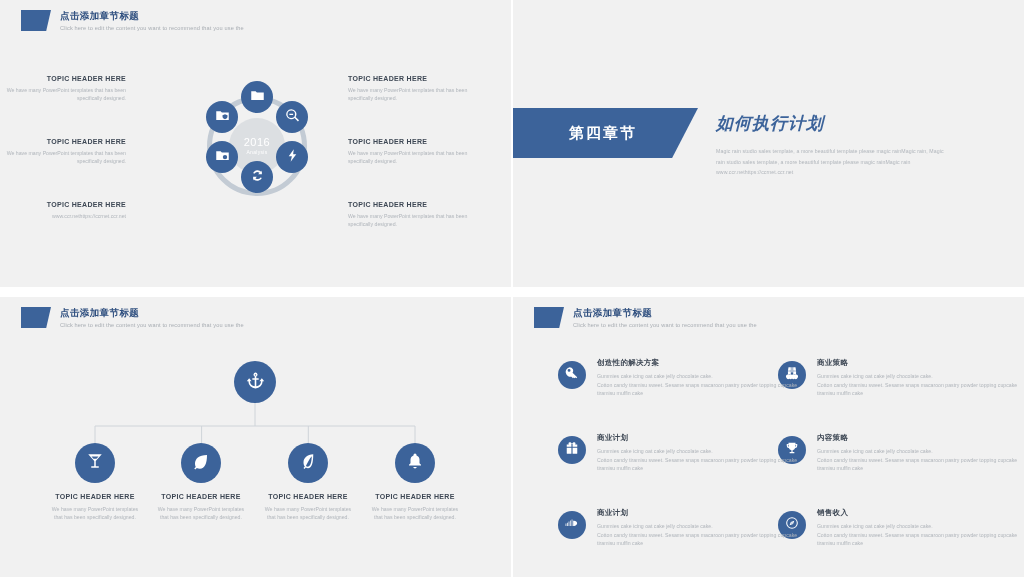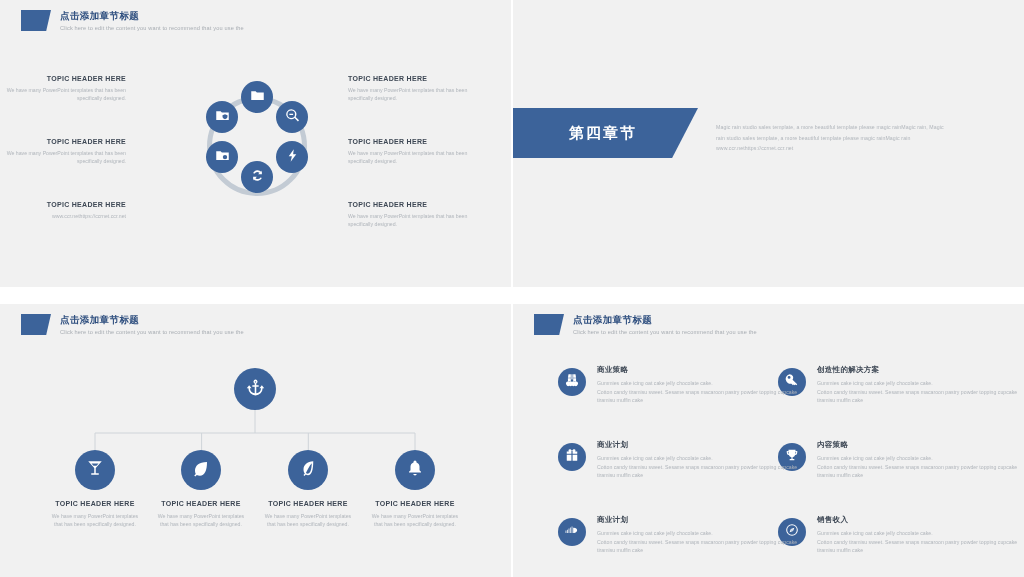--- a/index.html
+++ b/index.html
@@ -7,21 +7,21 @@
     width:1024px;height:577px;
     background:#ffffff;
     font-family:"Liberation Sans","DejaVu Sans",sans-serif;
     overflow:hidden;
   }
   .deck{
     position:relative;width:1024px;height:577px;
     display:grid;
     grid-template-columns:511px 511px;
     grid-template-rows:287px 287px;
-    gap:17px 2px;
+    gap:10px 2px;
     background:#ffffff;
     padding:0 0 0 0;
   }
   .slide{
     position:relative;
     background:#f1f1f1;
     overflow:hidden;
   }
 
   
@@ -152,20 +152,24 @@
     <div class="slide-head">
       <div class="head-badge"></div>
       <div class="head-txt">
         <div class="head-cn">点击添加章节标题</div>
         <div class="head-en">Click here to edit the content you want to recommend that you use the</div>
       </div>
     </div>
 
     <div class="ring-wrap">
       <div class="ring"></div>
+      <div class="ring-core">
+        <div class="y">2016</div>
+        <div class="s">Analysis</div>
+      </div>
 
       <div class="node n-top">
         <span>
           <svg viewBox="0 0 24 24">
               <path d="M2 5h7l2 2h11v12H2V5zm10 5v2H8v3l-4-3.5L8 8v2h4z"></path>
             </svg>
         </span>
       </div>
       <div class="node n-tr">
         <span>
@@ -229,20 +233,21 @@
       <div class="t-h">TOPIC HEADER HERE</div>
       <div class="t-b">We have many PowerPoint templates that has been specifically designed.</div>
     </div>
   </div>
 
   <div class="slide">
     <div class="chapter-band">
       <span>第四章节</span>
     </div>
     <div class="chapter-right">
+      <div class="chapter-title">如何执行计划</div>
       <div class="chapter-body">
         <div>Magic rain studio sales template, a more beautiful template please magic rainMagic rain, Magic</div>
         <div>rain studio sales template, a more beautiful template please magic rainMagic rain</div>
         <div>www.ccr.nethttps://ccrnet.ccr.net</div>
       </div>
     </div>
   </div>
 
   <div class="slide">
     <div class="slide-head">
@@ -322,54 +327,54 @@
         <div class="head-en">Click here to edit the content you want to recommend that you use the</div>
       </div>
     </div>
 
     <div class="feat-grid">
 
       <div class="feat">
         <div class="feat-ic">
           <span>
             <svg viewBox="0 0 24 24">
+                <path d="M8 2a6 6 0 014.9 9.4l8 8L19.5 21l-1.5-1.5-1.5 1.5-1.5-1.5-1.4 1.4-2.6-2.6A6 6 0 118 2zm-1 3a2.5 2.5 0 100 5 2.5 2.5 0 000-5z"></path>
+              </svg>
+          </span>
+        </div>
+        <div class="feat-tx">
+          <div class="feat-h">创造性的解决方案</div>
+          <div class="feat-b">
+            <div class="l1">Gummies cake icing oat cake jelly chocolate cake.</div>
+            <div class="l2">Cotton candy tiramisu sweet. Sesame snaps macaroon pastry powder topping cupcake tiramisu muffin cake</div>
+          </div>
+        </div>
+      </div>
+
+      <div class="feat">
+        <div class="feat-ic">
+          <span>
+            <svg viewBox="0 0 24 24">
                 <path d="M6 2h4v6H5l1-6zm8 0h4l1 6h-5V2zM5 9h5v4a2.5 2.5 0 01-5 0V9zm9 0h5v4a2.5 2.5 0 01-5 0V9zm-3-7h2v9h-2V2zM4.2 14.5A3.8 3.8 0 007.5 22a3.8 3.8 0 003.3-7.5h-6.6zm9 0A3.8 3.8 0 0016.5 22a3.8 3.8 0 003.3-7.5h-6.6z"></path>
               </svg>
           </span>
         </div>
         <div class="feat-tx">
           <div class="feat-h">商业策略</div>
           <div class="feat-b">
             <div class="l1">Gummies cake icing oat cake jelly chocolate cake.</div>
             <div class="l2">Cotton candy tiramisu sweet. Sesame snaps macaroon pastry powder topping cupcake tiramisu muffin cake</div>
           </div>
         </div>
       </div>
 
       <div class="feat">
         <div class="feat-ic">
           <span>
             <svg viewBox="0 0 24 24">
-                <path d="M8 2a6 6 0 014.9 9.4l8 8L19.5 21l-1.5-1.5-1.5 1.5-1.5-1.5-1.4 1.4-2.6-2.6A6 6 0 118 2zm-1 3a2.5 2.5 0 100 5 2.5 2.5 0 000-5z"></path>
-              </svg>
-          </span>
-        </div>
-        <div class="feat-tx">
-          <div class="feat-h">创造性的解决方案</div>
-          <div class="feat-b">
-            <div class="l1">Gummies cake icing oat cake jelly chocolate cake.</div>
-            <div class="l2">Cotton candy tiramisu sweet. Sesame snaps macaroon pastry powder topping cupcake tiramisu muffin cake</div>
-          </div>
-        </div>
-      </div>
-
-      <div class="feat">
-        <div class="feat-ic">
-          <span>
-            <svg viewBox="0 0 24 24">
                 <path d="M12 5.2C11 3 9.8 2 8.4 2A2.4 2.4 0 006 4.4c0 .6.2 1.2.6 1.6H3v4h8V5.2zm1 0V10h8V6h-3.6c.4-.4.6-1 .6-1.6A2.4 2.4 0 0015.6 2c-1.4 0-2.6 1-3.6 3.2zM3 11.5h8V22H4a1 1 0 01-1-1v-9.5zm10 0h8V21a1 1 0 01-1 1h-7V11.5z"></path>
               </svg>
           </span>
         </div>
         <div class="feat-tx">
           <div class="feat-h">商业计划</div>
           <div class="feat-b">
             <div class="l1">Gummies cake icing oat cake jelly chocolate cake.</div>
             <div class="l2">Cotton candy tiramisu sweet. Sesame snaps macaroon pastry powder topping cupcake tiramisu muffin cake</div>
           </div>

